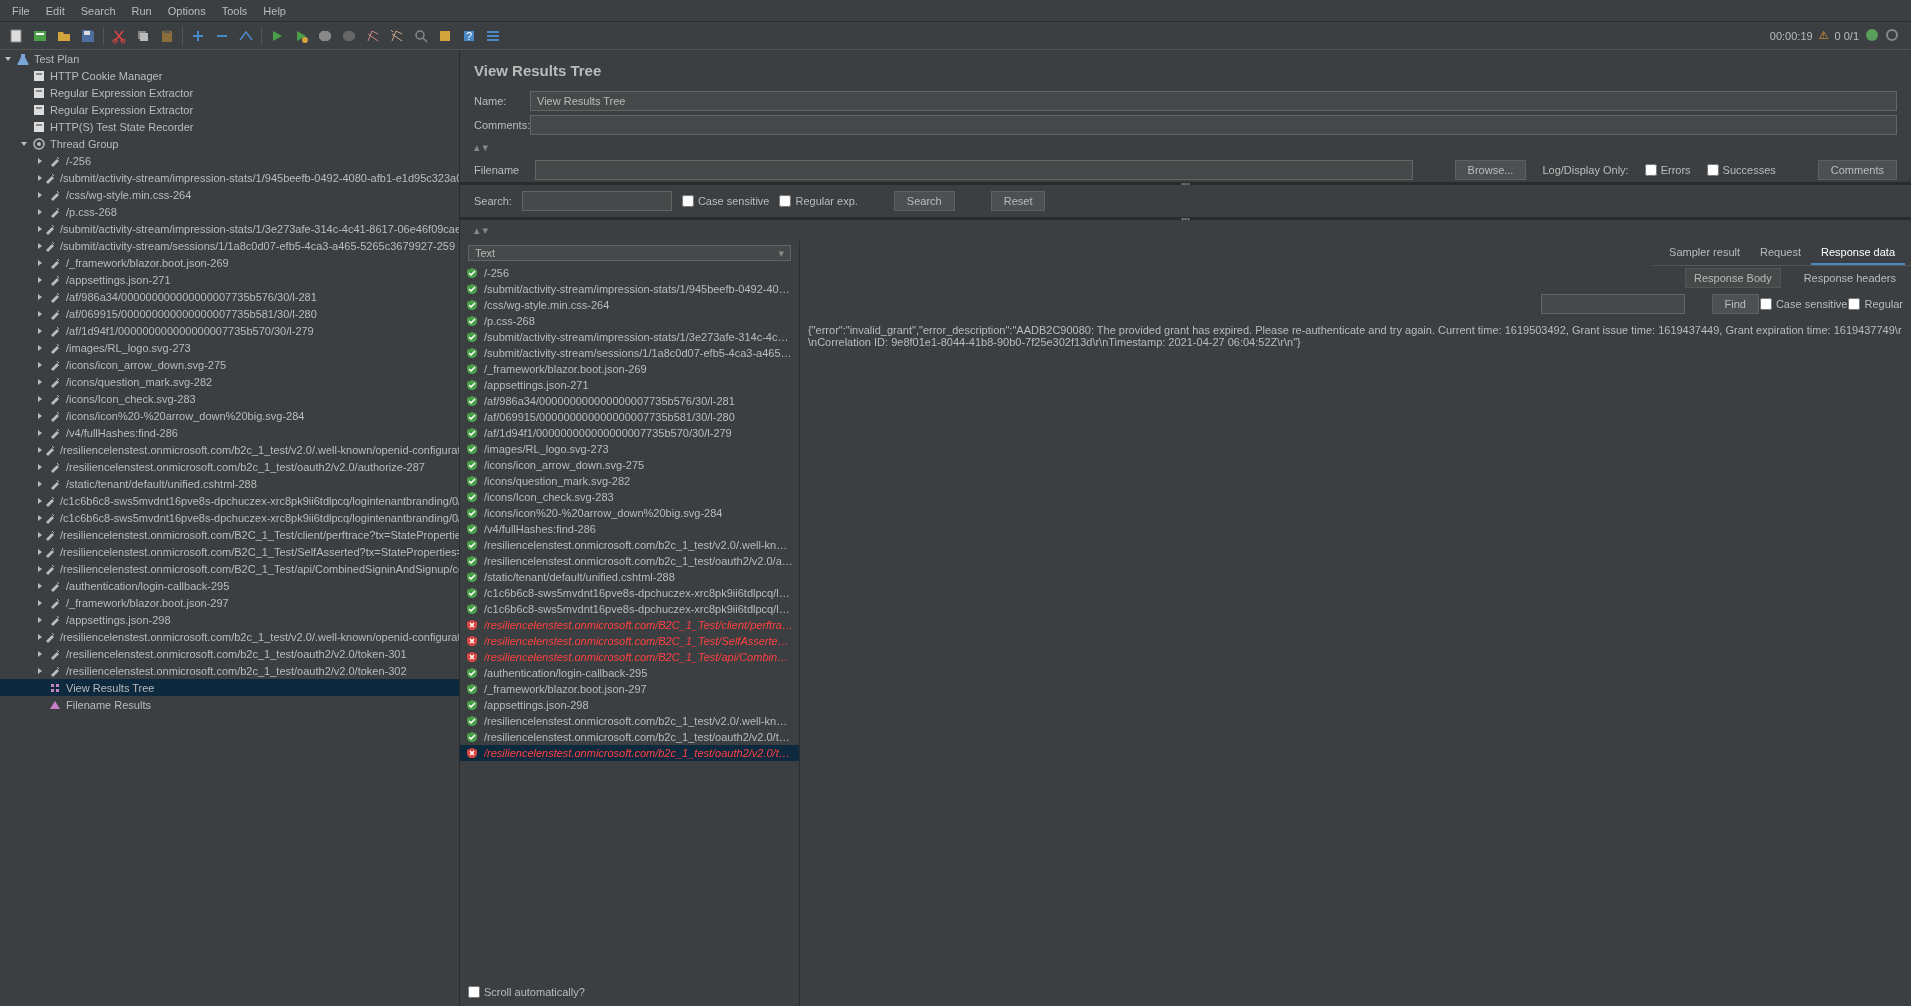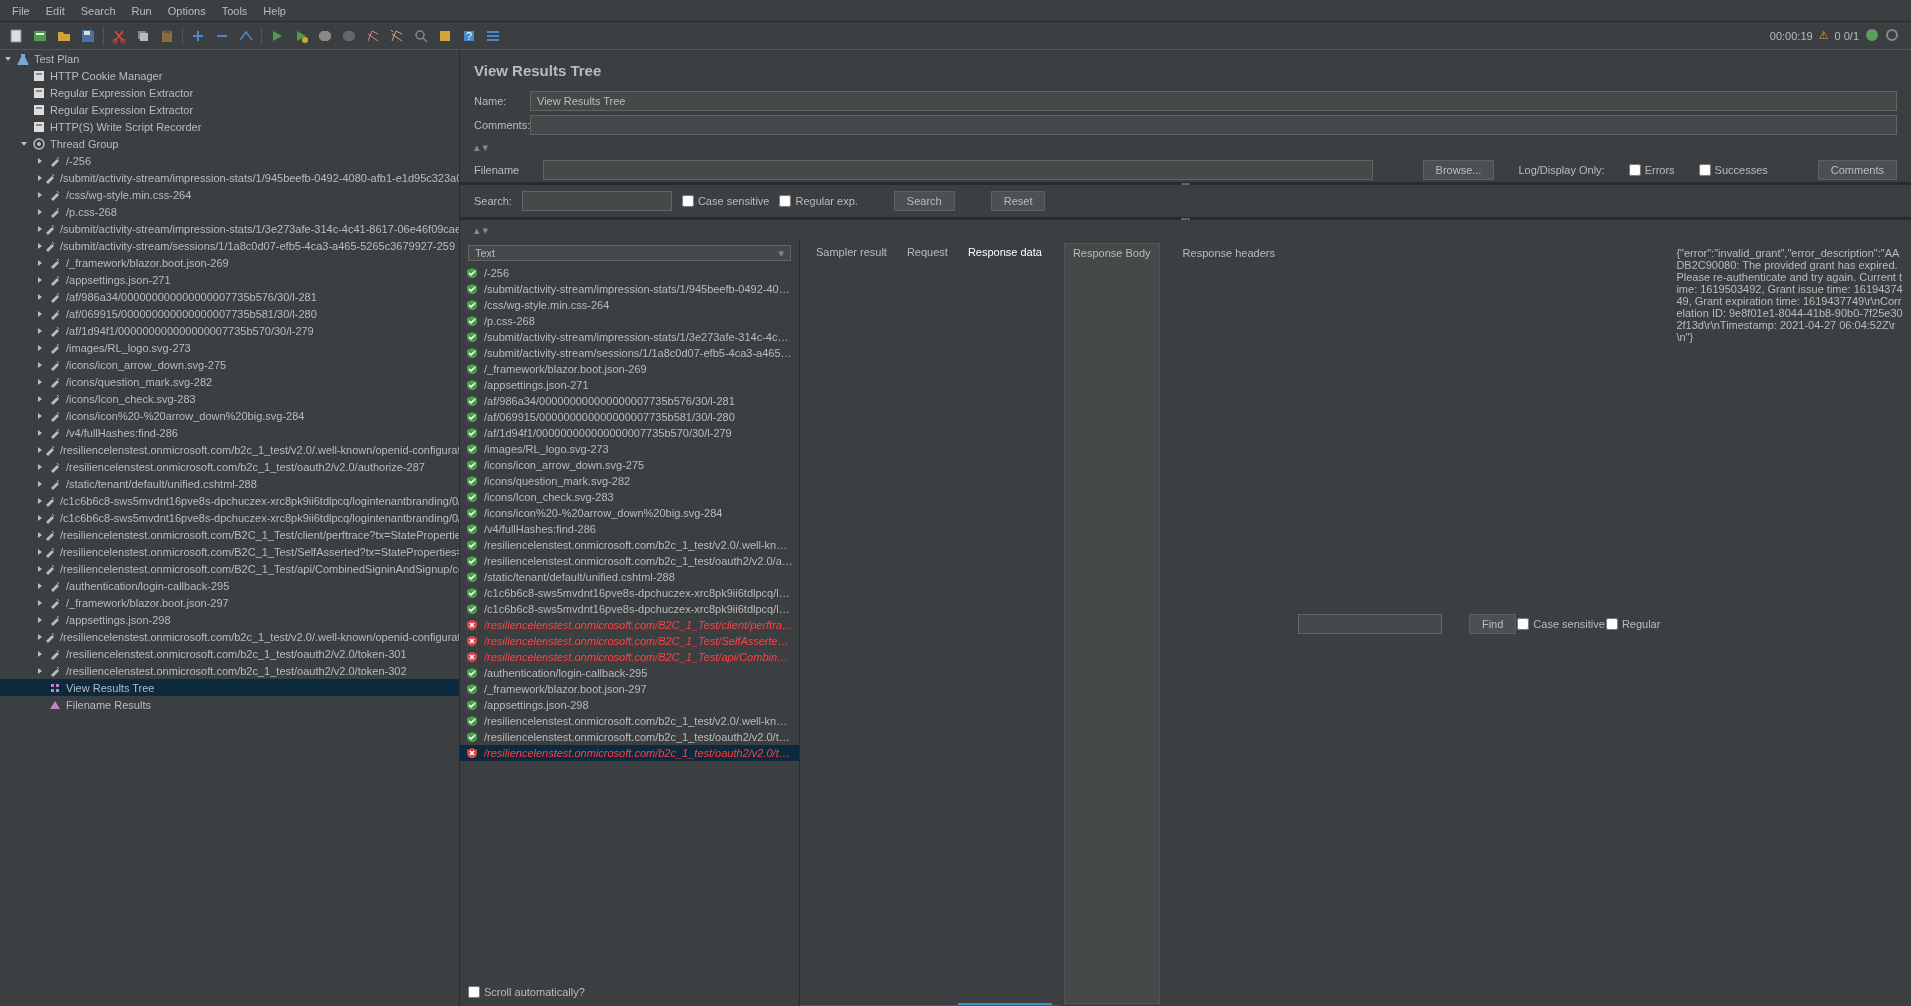--- a/index.html
+++ b/index.html
@@ -20,41 +20,41 @@
 .tri.open::before{border-top:4px solid #bbb;border-left:3px solid transparent;border-right:3px solid transparent;border-bottom:none;margin:3px 0 0 1px;}
 .tri.none::before{display:none;}
 .nicon{width:14px;height:14px;margin-right:4px;display:inline-flex;align-items:center;justify-content:center;}
 .right-panel{flex:1;background:#3c3f41;display:flex;flex-direction:column;overflow:hidden;}
 .panel-title{font-size:15px;font-weight:bold;color:#bbb;padding:12px 14px 10px;}
 .form-row{display:flex;align-items:center;padding:2px 14px;}
 .form-row .label{width:56px;color:#bbb;}
 .form-row .field{flex:1;height:20px;background:#45494a;border:1px solid #646464;color:#bbb;padding:0 6px;}
 .collapser{padding:4px 14px;color:#888;}
 .section-label{padding:2px 14px;color:#bbb;}
-.file-row{display:flex;align-items:center;padding:2px 14px;gap:24px;}
+.file-row{display:flex;align-items:center;padding:2px 14px;gap:16px;}
 .file-row .field{flex:1;height:20px;background:#45494a;border:1px solid #646464;}
 .btn{background:#4c5052;border:1px solid #5e6060;color:#bbb;padding:3px 12px;cursor:pointer;margin-left:26px;}
 .chk{display:flex;align-items:center;gap:4px;}
 .chk input{width:12px;height:12px;}
 .splitter-h{height:3px;background:#2b2b2b;position:relative;}
 .splitter-h::after{content:'•••';position:absolute;left:50%;transform:translateX(-50%);color:#888;font-size:8px;line-height:3px;}
 .search-row{display:flex;align-items:center;padding:6px 14px;gap:10px;}
 .search-row .field{width:150px;height:20px;background:#45494a;border:1px solid #646464;}
 .results-split{display:flex;flex:1;overflow:hidden;}
 .results-left{width:340px;border-right:1px solid #2b2b2b;display:flex;flex-direction:column;}
 .combo{background:#45494a;border:1px solid #646464;height:16px;display:flex;align-items:center;padding:0 6px;margin:4px 8px;justify-content:space-between;}
 .combo::after{content:'▾';color:#888;}
 .result-list{flex:1;overflow:auto;}
 .res-row{display:flex;align-items:center;height:16px;padding:0 6px;white-space:nowrap;overflow:hidden;}
 .res-row.selected{background:#0d293e;}
 .res-row .shield{width:12px;height:12px;margin-right:6px;flex-shrink:0;}
 .res-row span{overflow:hidden;text-overflow:ellipsis;}
 .res-row.err span{color:#ff4040;font-style:italic;}
 .scroll-row{padding:8px;display:flex;align-items:center;gap:6px;}
-.results-right{flex:1;display:flex;flex-direction:row;}
+.results-right{flex:1;display:flex;flex-direction:column;align-items:flex-end;}
 .tabs{display:flex;border-bottom:1px solid #555;padding:0 6px;}
 .tab{padding:5px 10px;cursor:pointer;border-bottom:2px solid transparent;}
 .tab.active{border-bottom:2px solid #4a88c7;color:#fff;}
 .subtabs{display:flex;padding:2px 6px;gap:14px;}
 .subtab{padding:3px 8px;border:1px solid transparent;cursor:pointer;}
 .subtab.active{border:1px solid #555;background:#45494a;}
 .find-row{display:flex;align-items:center;padding:4px 8px;gap:1px;}
 .find-row .field{flex:1;height:20px;background:#45494a;border:1px solid #646464;}
 .response-body{flex:1;padding:6px 8px;color:#bbb;white-space:pre-wrap;word-break:break-all;overflow:auto;}
 .warn-tri{color:#f0a030;}
@@ -243,21 +243,21 @@
         <span>Regular Expression Extractor</span>
       </div>
       <div class="tree-row" style="padding-left: 20px;">
         <span class="tri none"></span>
         <span class="nicon">
           <svg width="12" height="12" viewBox="0 0 12 12">
             <rect x="1" y="1" width="10" height="10" fill="#ddd"></rect>
             <rect x="3" y="3" width="6" height="2" fill="#888"></rect>
           </svg>
         </span>
-        <span>HTTP(S) Write Script Recorder</span>
+        <span>HTTP(S) Test State Recorder</span>
       </div>
       <div class="tree-row" style="padding-left: 20px;">
         <span class="tri open"></span>
         <span class="nicon">
           <svg width="12" height="12" viewBox="0 0 12 12">
             <circle cx="6" cy="6" r="5" fill="none" stroke="#bbb" stroke-width="1.5"></circle>
             <circle cx="6" cy="6" r="2" fill="#bbb"></circle>
           </svg>
         </span>
         <span>Thread Group</span>

